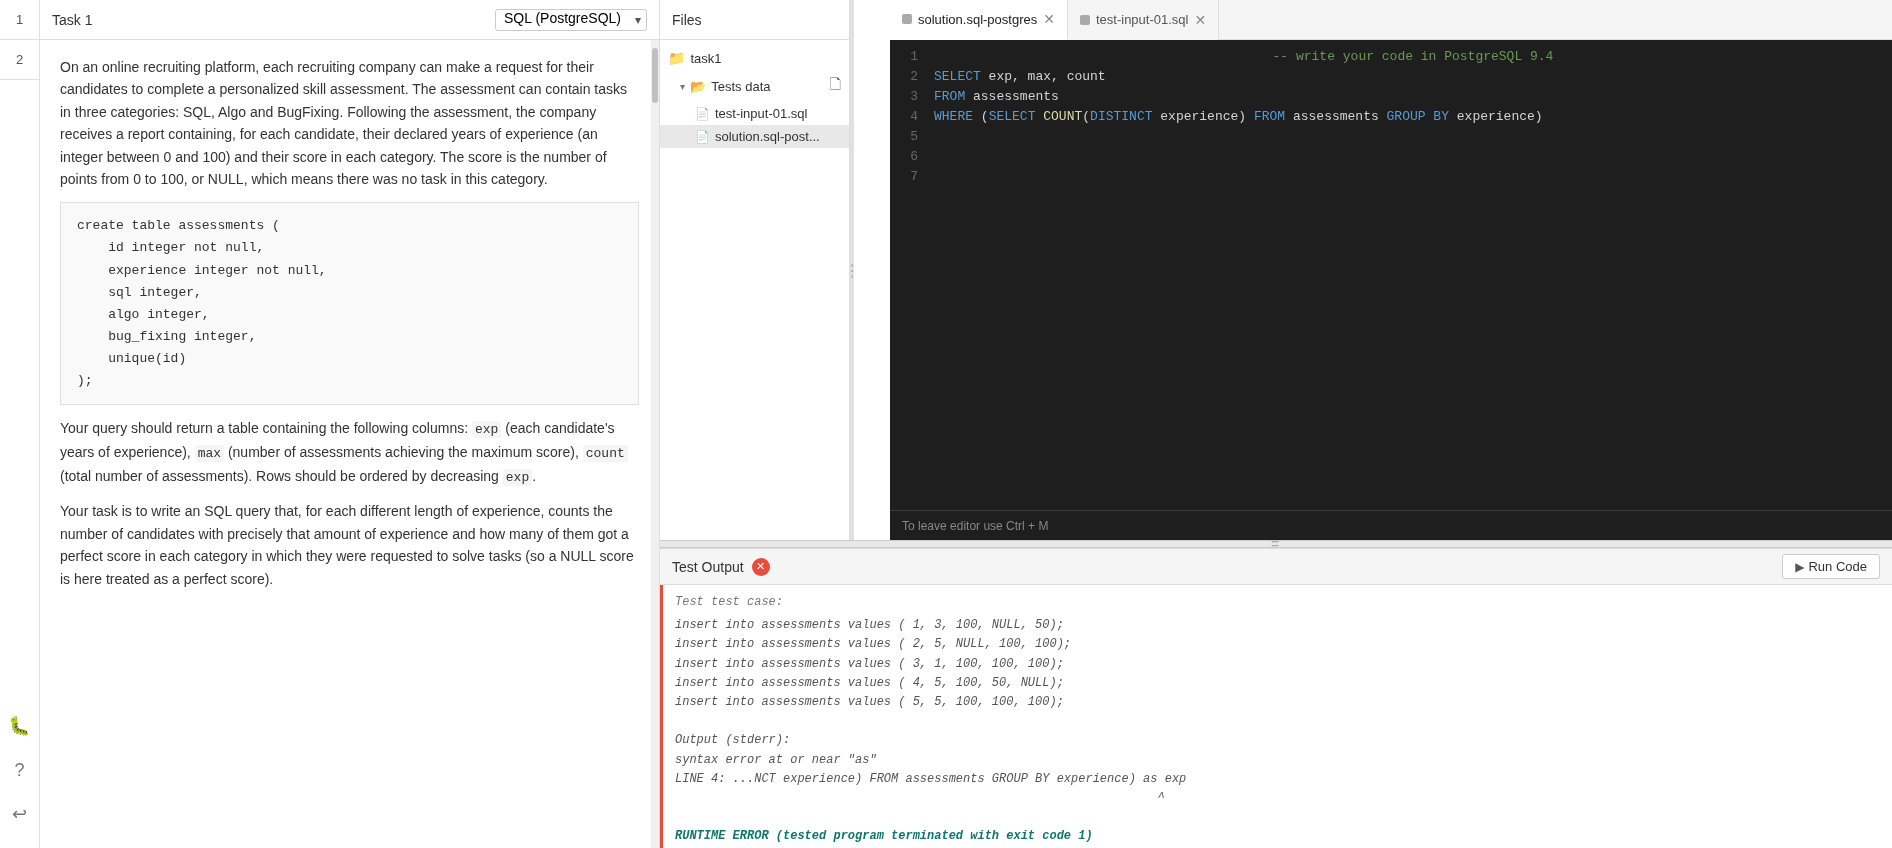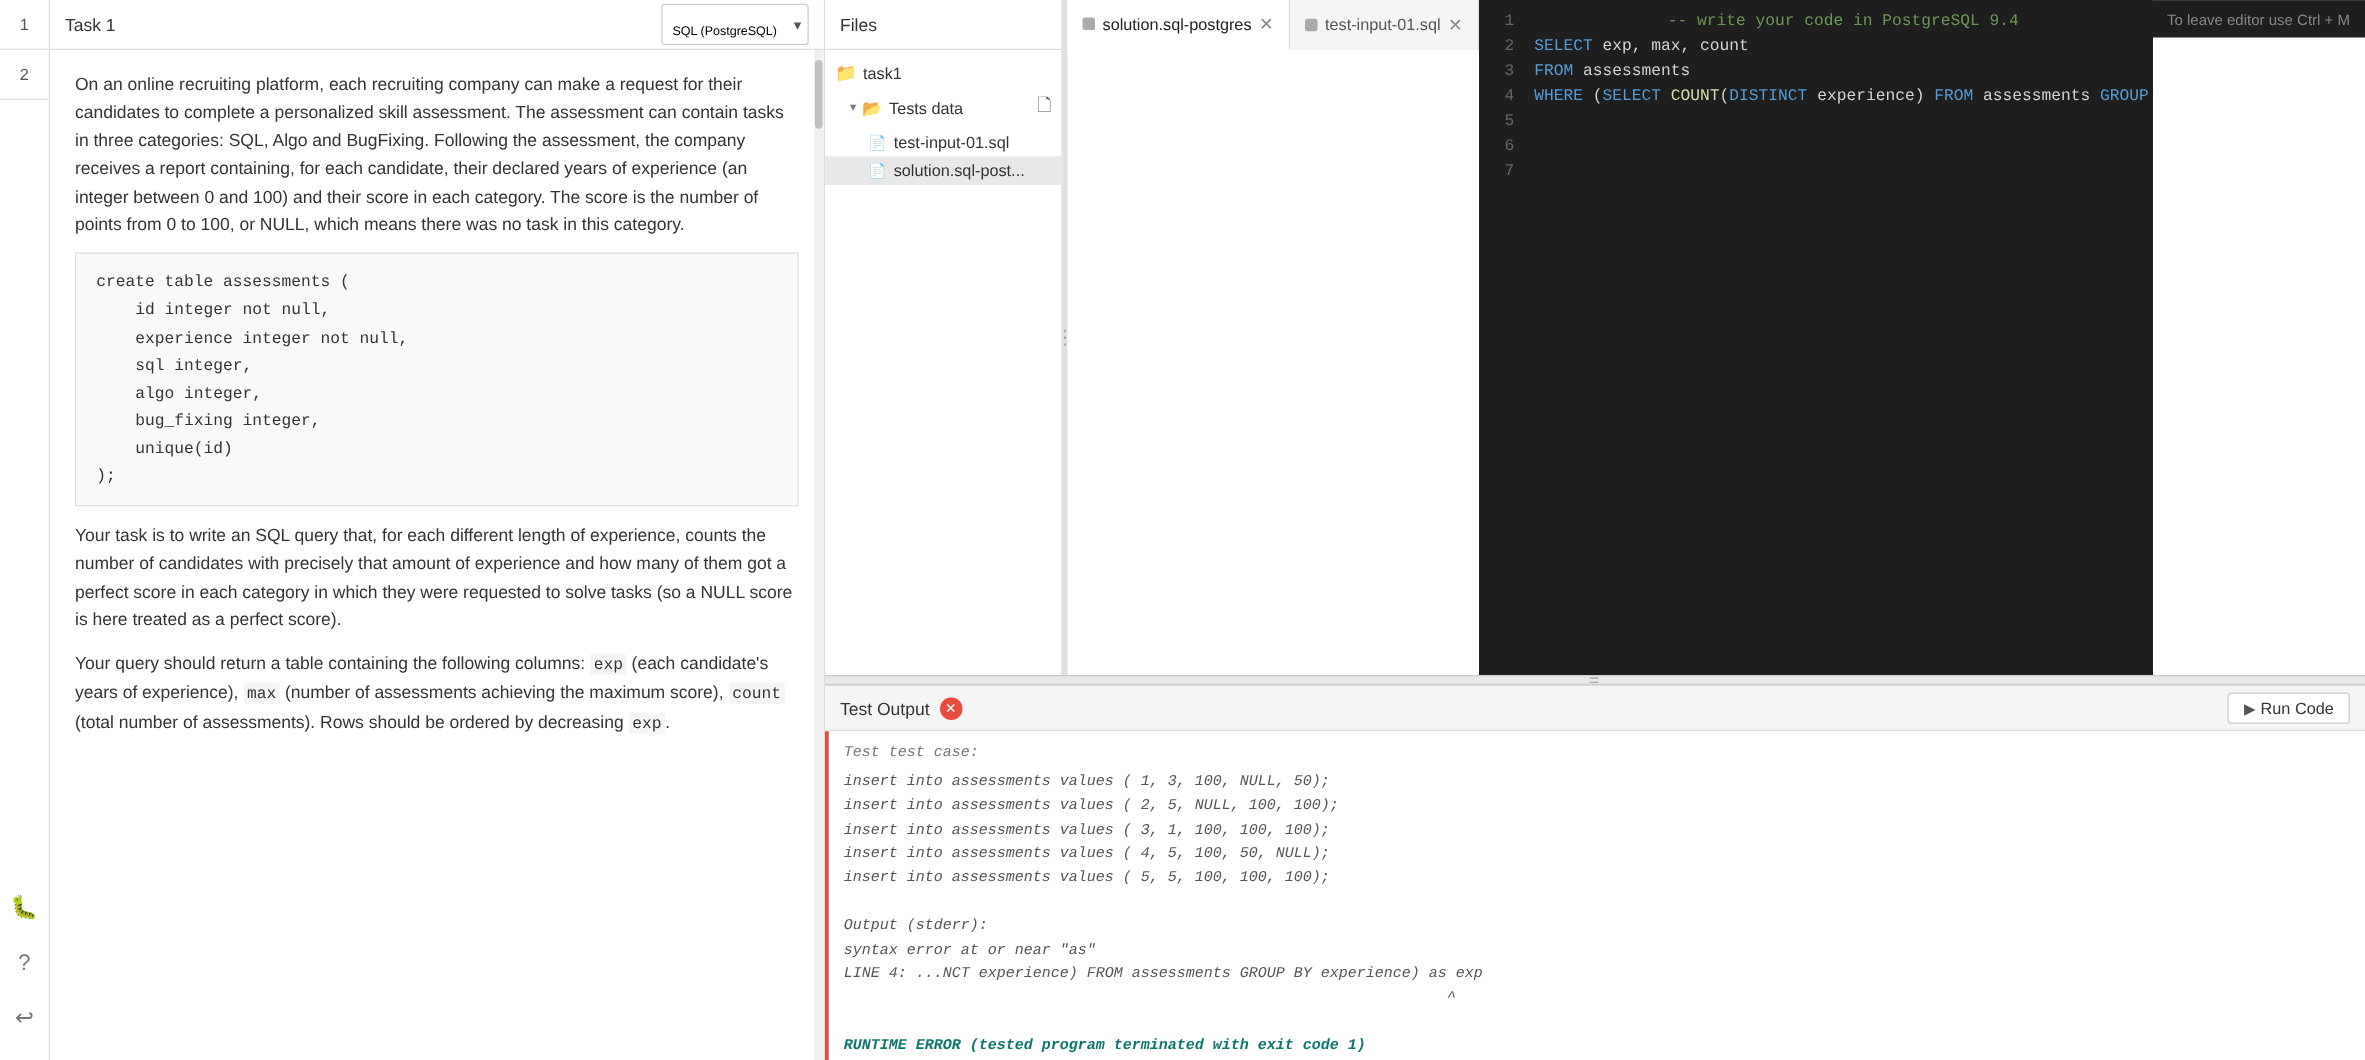--- a/index.html
+++ b/index.html
@@ -27,23 +27,23 @@
       padding: 0 12px;
       border-bottom: 1px solid #ddd;
       gap: 12px;
       background: #fff;
     }
 
     .lang-select {
       margin-left: auto;
       border: 1px solid #ccc;
       background: #fff;
-      padding: 16px 24px 4px 8px;
+      padding: 0 24px 4px 8px;
       border-radius: 3px;
-      font-size: 10px;
+      font-size: 14px;
       cursor: pointer;
       appearance: none;
       -webkit-appearance: none;
       position: relative;
     }
 
     .lang-select-wrapper {
       position: relative;
       display: flex;
       align-items: center;
@@ -170,22 +170,23 @@
     .drag-handle-v::after {
       content: '⋮';
       color: #aaa;
       font-size: 16px;
     }
 
     
     .editor-area {
       flex: 1;
       display: flex;
-      flex-direction: row;
+      flex-direction: column;
       min-width: 0;
+      margin-left: 36px;
     }
 
     .editor-tabs {
       height: 40px;
       display: flex;
       align-items: center;
       border-bottom: 1px solid #ddd;
       background: #f5f5f5;
     }
 
@@ -391,24 +392,24 @@
     <div class="left-content" style="margin-left:40px; padding-right:20px;">
       <p>On an online recruiting platform, each recruiting company can make a request for their candidates to complete a personalized skill assessment. The assessment can contain tasks in three categories: SQL, Algo and BugFixing. Following the assessment, the company receives a report containing, for each candidate, their declared years of experience (an integer between 0 and 100) and their score in each category. The score is the number of points from 0 to 100, or NULL, which means there was no task in this category.</p>
       <div class="code-block">create table assessments (
     id integer not null,
     experience integer not null,
     sql integer,
     algo integer,
     bug_fixing integer,
     unique(id)
 );</div>
-      <p>Your task is to write an SQL query that, for each different length of experience, counts the number of candidates with precisely that amount of experience and how many of them got a perfect score in each category in which they were requested to solve tasks (so a NULL score is here treated as a perfect score).</p>
       <p>
         <span>Your query should return a table containing the following columns: </span><code>exp</code><span> (each candidate's years of experience), </span><code>max</code><span> (number of assessments achieving the maximum score), </span><code>count</code><span> (total number of assessments). Rows should be ordered by decreasing </span><code>exp</code><span>.</span>
       </p>
+      <p>Your task is to write an SQL query that, for each different length of experience, counts the number of candidates with precisely that amount of experience and how many of them got a perfect score in each category in which they were requested to solve tasks (so a NULL score is here treated as a perfect score).</p>
 
       <div style="position:absolute; right:0; top:0; bottom:0; width:8px; background:#f0f0f0;">
         <div style="width:6px; background:#c0c0c0; border-radius:3px; position:absolute; top:8px; left:1px; height:55px;"></div>
       </div>
     </div>
   </div>
 
   <div class="right-panel">
     <div class="top-area">
 

